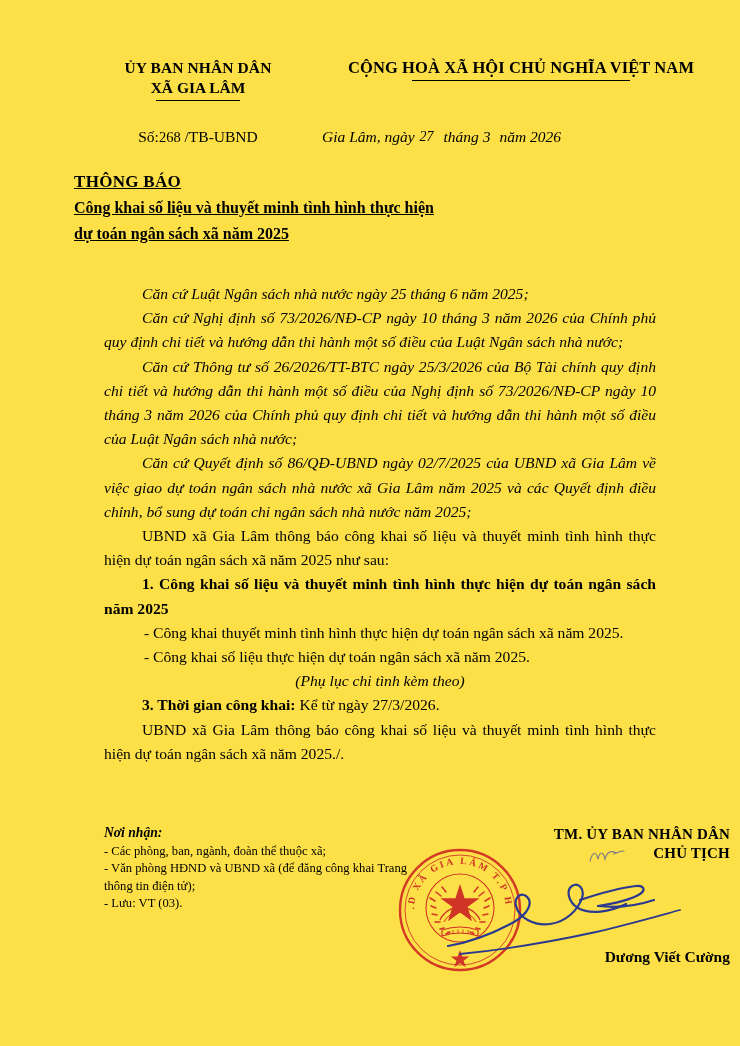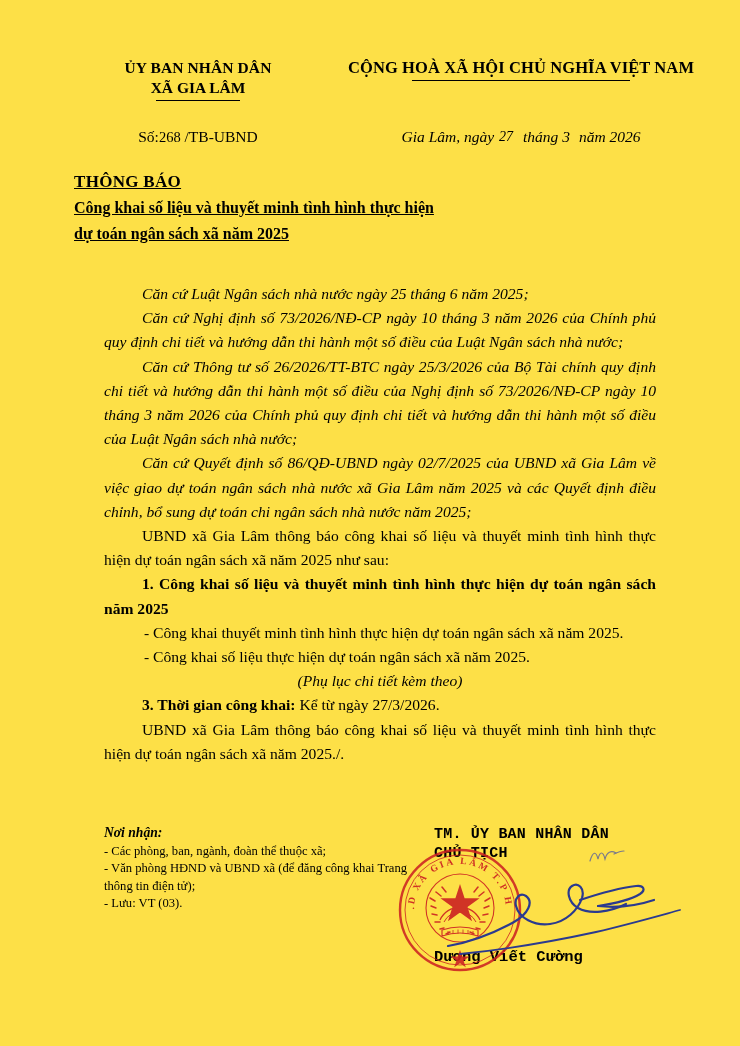--- a/index.html
+++ b/index.html
@@ -81,21 +81,21 @@
     flex: none;
     text-align: center;
     font-size: 15.5px;
     white-space: nowrap;
   }
   .num .numval {
     font-size: 14.5px;
   }
   .date {
     flex: 1;
-    text-align: center;
+    text-align: left;
     font-style: italic;
     font-size: 15.5px;
     white-space: nowrap;
   }
   .date .fill {
     font-size: 14px;
     vertical-align: 1px;
     padding: 0 1px;
   }
   .date .gap { display: inline-block; width: 9px; }
@@ -170,24 +170,23 @@
     font-style: italic;
     font-weight: bold;
     font-size: 13.6px;
     margin-bottom: 1px;
   }
   .recv div.item { white-space: nowrap; }
   .recv div.item.wrap { white-space: normal; }
 
   .sign {
     flex: 1;
-    text-align: left;
+    text-align: right;
     position: relative;
     padding-top: 2px;
-    font-family: Liberation Mono, monospace;
   }
   .sign-l1 {
     font-size: 15px;
     font-weight: bold;
     letter-spacing: .2px;
     white-space: nowrap;
   }
   .sign-l2 {
     font-size: 15px;
     font-weight: bold;
@@ -264,21 +263,21 @@
     <p class="j ital">Căn cứ Thông tư số 26/2026/TT-BTC ngày 25/3/2026 của Bộ Tài chính quy định chi tiết và hướng dẫn thi hành một số điều của Nghị định số 73/2026/NĐ-CP ngày 10 tháng 3 năm 2026 của Chính phủ quy định chi tiết và hướng dẫn thi hành một số điều của Luật Ngân sách nhà nước;</p>
     <p class="j ital">Căn cứ Quyết định số 86/QĐ-UBND ngày 02/7/2025 của UBND xã Gia Lâm về việc giao dự toán ngân sách nhà nước xã Gia Lâm năm 2025 và các Quyết định điều chỉnh, bổ sung dự toán chi ngân sách nhà nước năm 2025;</p>
 
     <p class="j">UBND xã Gia Lâm thông báo công khai số liệu và thuyết minh tình hình thực hiện dự toán ngân sách xã năm 2025 như sau:</p>
 
     <p class="j b">1. Công khai số liệu và thuyết minh tình hình thực hiện dự toán ngân sách năm 2025</p>
 
     <p class="j bullet">- Công khai thuyết minh tình hình thực hiện dự toán ngân sách xã năm 2025.</p>
     <p class="j bullet">- Công khai số liệu thực hiện dự toán ngân sách xã năm 2025.</p>
 
-    <p class="j center">(Phụ lục chi tiết kèm theo)</p>
+    <p class="j center">(Phụ lục chi tình kèm theo)</p>
 
 
     <p class="j"><span class="b">3. Thời gian công khai:</span><span> Kể từ ngày 27/3/2026.</span></p>
 
     <p class="j">UBND xã Gia Lâm thông báo công khai số liệu và thuyết minh tình hình thực hiện dự toán ngân sách xã năm 2025./.</p>
   </div>
 
   <div class="footer">
     <div class="recv">
       <div class="recv-title">Nơi nhận:</div>

